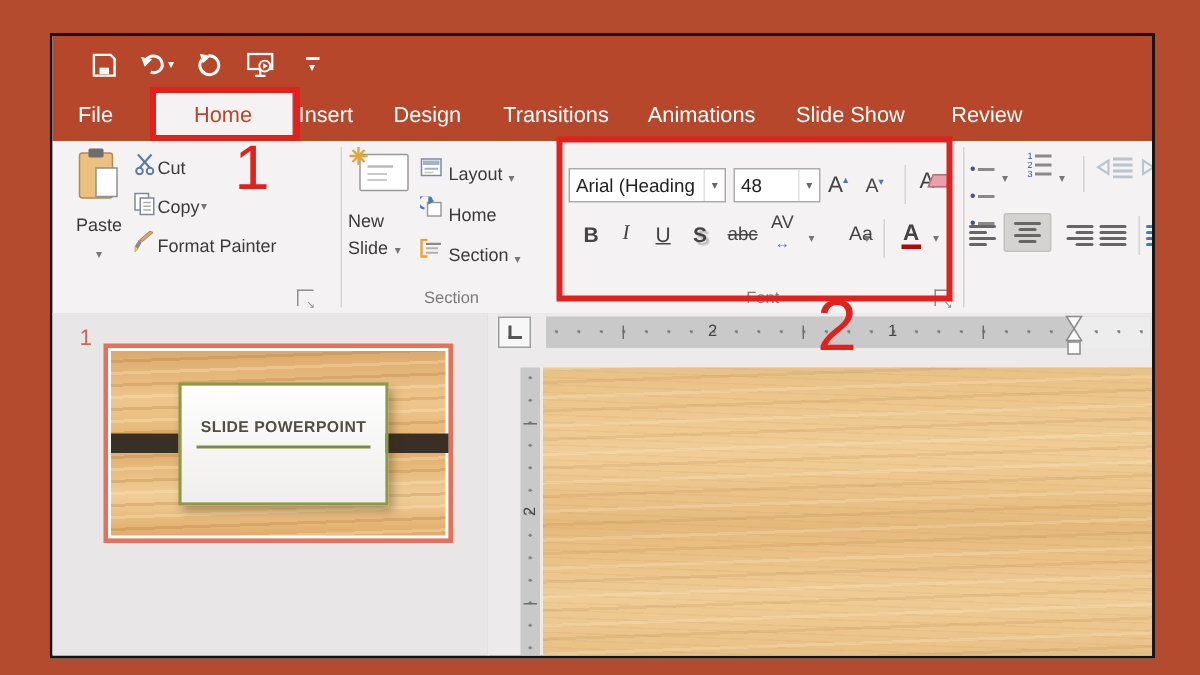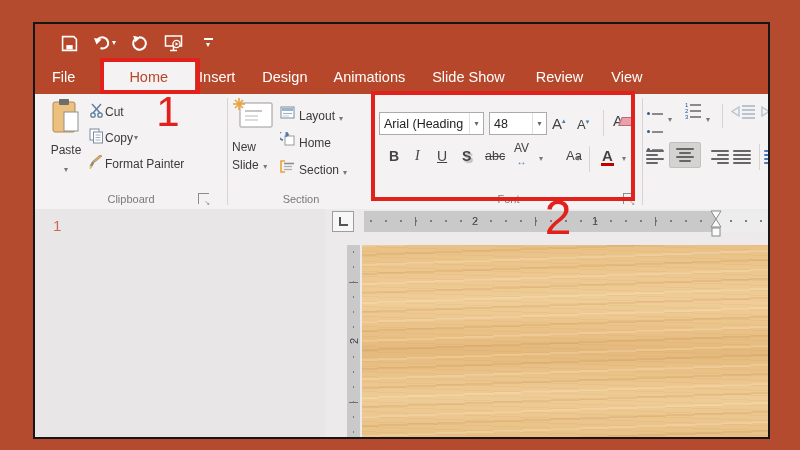--- a/index.html
+++ b/index.html
@@ -127,24 +127,24 @@
           <span class="caret">▾</span>
       </span>
     </div>
   </div>
 
   <div class="menubar">
     <span class="mtab m0">File</span>
     <span class="mtab m1 active">Home</span>
     <span class="mtab m2">Insert</span>
     <span class="mtab m3">Design</span>
+    <span class="mtab m4">Transitions</span>
     <span class="mtab m5">Animations</span>
     <span class="mtab m6">Slide Show</span>
     <span class="mtab m7">Review</span>
-    <span class="mtab m8">View</span>
   </div>
 
   <div class="ribbon">
 
     <div class="group" style="left:0;width:192px">
       <div class="abs paste">
         <span>
           <svg width="30" height="38" viewBox="0 0 30 38">
               <rect x="2" y="4" width="22" height="30" rx="2" fill="#ecc07f" stroke="#b08b4f"></rect>
               <rect x="8" y="1" width="10" height="6" rx="1" fill="#6d6d6d"></rect>
@@ -181,21 +181,20 @@
       <div class="cliprow" style="top:60px">
         <span>
           <svg width="15" height="15" viewBox="0 0 15 15">
               <path d="M13 1 L6 7 L4 6 L11 0 Z" fill="#d7a86a" stroke="#a77b3e" stroke-width=".6"></path>
               <path d="M5.5 7.5 L3.5 6 L1 10 L3 12 Z" fill="#8a8a8a"></path>
               <path d="M1 10 L3 12 L1 14 Z" fill="#e8d44d" stroke="#b9a93c" stroke-width=".5"></path>
             </svg>
         </span>
         <span class="rlbl">Format Painter</span>
       </div>
-      <div class="gname">Clipboard</div>
       <span class="launcher" style="right:18px"></span>
     </div>
     <div class="vsep" style="left:192px"></div>
 
     <div class="group" style="left:192px;width:148px">
       <div class="abs newslide">
         <span>
           <svg width="44" height="36" viewBox="0 0 44 36">
               <rect x="8" y="6" width="32" height="24" rx="1" fill="#fff" stroke="#9a9a9a"></rect>
               <line x1="13" y1="14" x2="30" y2="14" stroke="#b9b9b9" stroke-width="1.6"></line>
@@ -363,20 +362,28 @@
             <i style="width:16px;background:#4a78b0"></i>
             <i style="width:16px;background:#4a78b0"></i>
           </div>
       </div>
     </div>
   </div>
 
   <div class="content">
     <div class="panel">
       <span class="slidenum">1</span>
+      <div class="thumb woodthumb">
+        <div class="bar" style="left:2px;width:45px"></div>
+        <div class="bar" style="left:183px;width:44px"></div>
+        <div class="card">
+          <div class="cardtitle">SLIDE POWERPOINT</div>
+          <div class="cardline"></div>
+        </div>
+      </div>
     </div>
 
     <div class="editor">
       <div class="tabsel">
           <i></i>
         </div>
 
       <div class="hruler">
         <div class="lz"></div>
         <div class="dots"></div>

